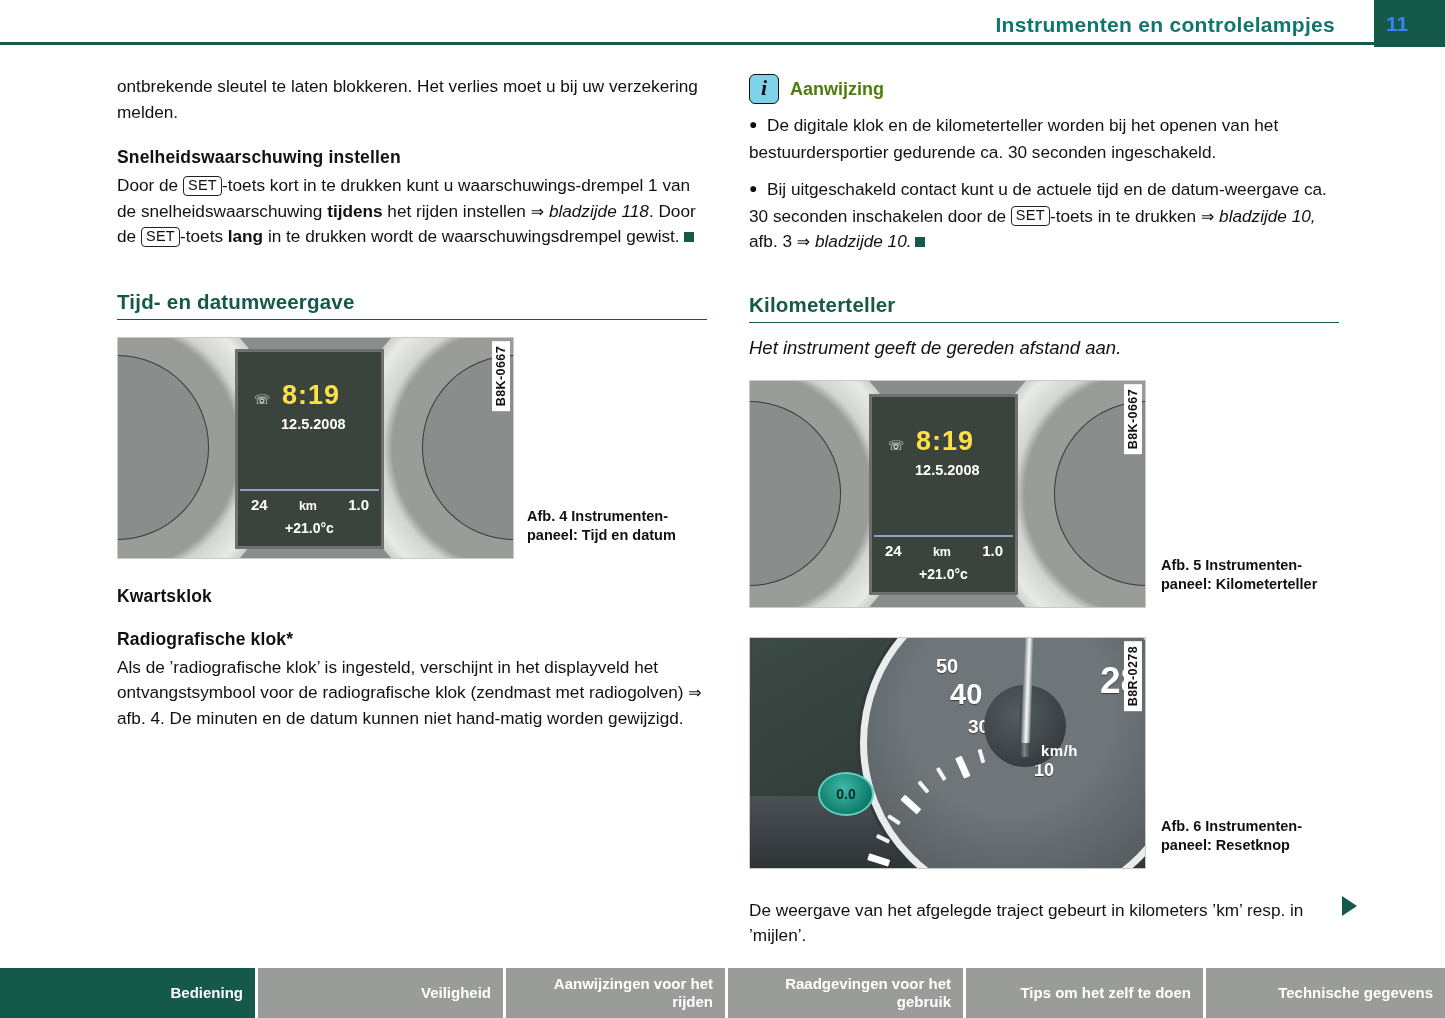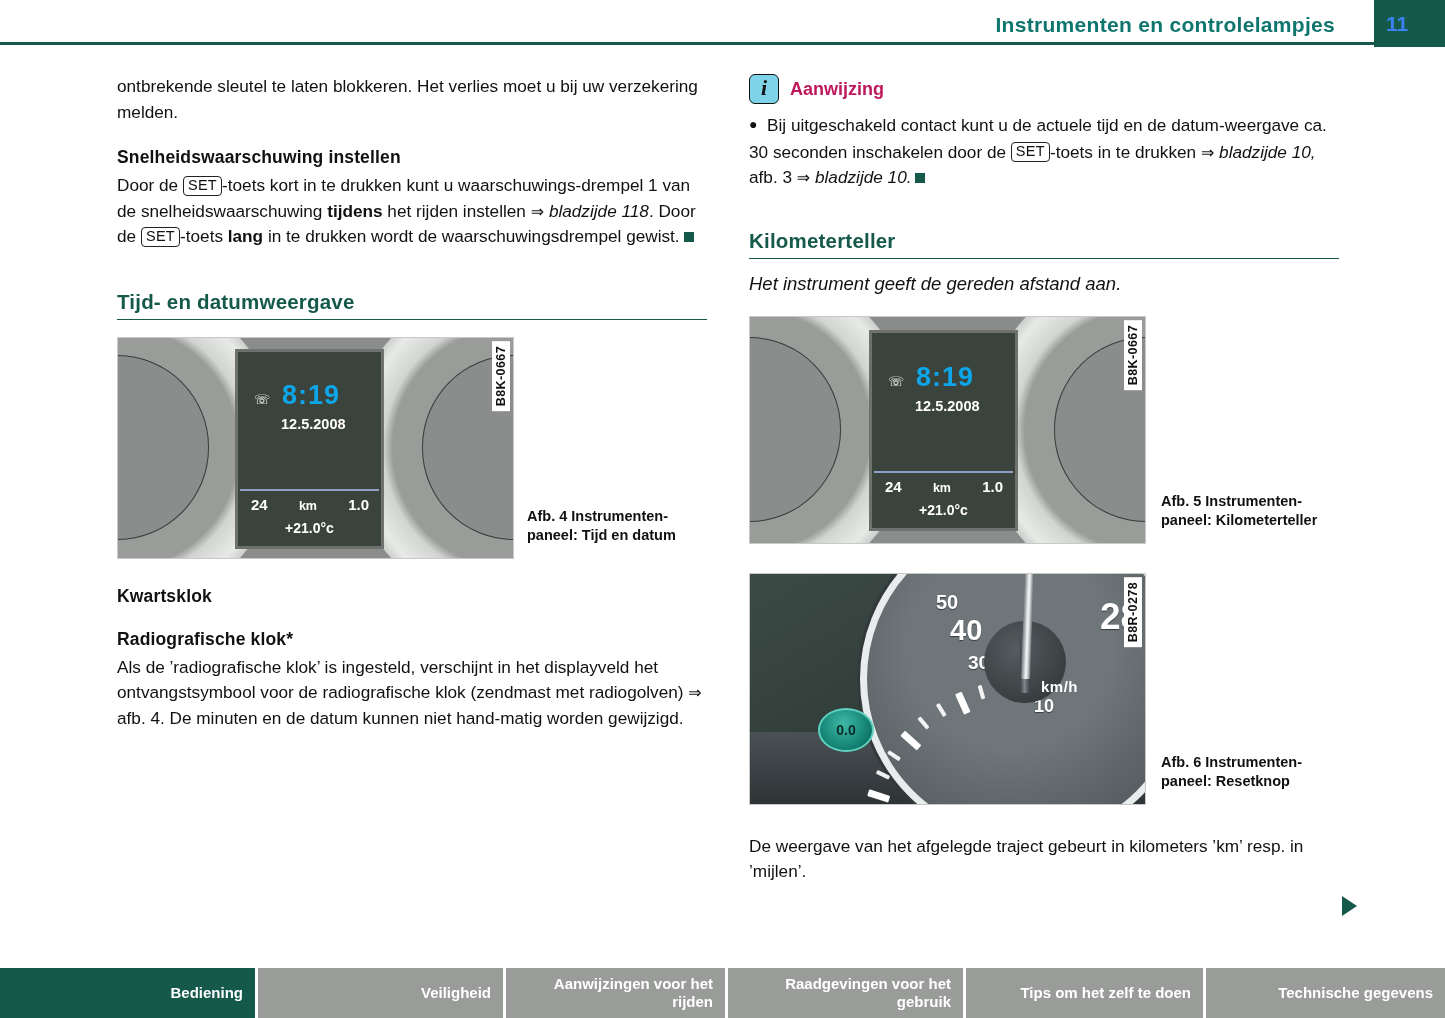--- a/index.html
+++ b/index.html
@@ -150,21 +150,21 @@
     font-weight: bold;
     font-style: italic;
     font-size: 22px;
     color: #111;
     line-height: 1;
     padding-bottom: 2px;
   }
   .note-title {
     font-size: 18px;
     font-weight: bold;
-    color: #be185d;
+    color: #4d7c0f;
   }
   .bullet-row {
     display: block;
     font-size: 17.2px;
     line-height: 25.5px;
     color: #111;
     margin-bottom: 12px;
   }
   .bullet-dot {
     display: inline-block;
@@ -230,21 +230,21 @@
     background: #3b443c;
     box-shadow: 0 0 0 3px #6e716e;
   }
   .lcd .sig {
     position: absolute;
     color: #fff;
     font-size: 13px;
   }
   .lcd .time {
     position: absolute;
-    color: #0ea5e9;
+    color: #fde047;
     font-weight: bold;
   }
   .lcd .date {
     position: absolute;
     color: #fff;
     font-weight: bold;
   }
   .lcd .divider {
     position: absolute;
     height: 2px;
@@ -455,20 +455,23 @@
   </div>
 
   <div class="col-right">
 
     <div>
       <div class="note-head">
         <div class="info-icon">i</div>
         <div class="note-title">Aanwijzing</div>
       </div>
 
+      <div class="bullet-row">
+        <span class="bullet-dot">●</span><span>De digitale klok en de kilometerteller worden bij het openen van het bestuurdersportier gedurende ca. 30 seconden ingeschakeld.</span>
+      </div>
 
       <div class="bullet-row">
         <span class="bullet-dot">●</span><span>Bij uitgeschakeld contact kunt u de actuele tijd en de datum-weergave ca. 30 seconden inschakelen door de </span><span class="keycap">SET</span><span>-toets in te drukken </span><span class="arrowg">⇒</span> <span class="ital">bladzijde 10,</span><span> afb. 3 </span><span class="arrowg">⇒</span> <span class="ital">bladzijde 10.</span><span class="endmark"></span>
       </div>
     </div>
 
     <div class="section-wrap" style="margin-top:38px;">
       <h2 class="section">Kilometerteller</h2>
       <p class="lead">Het instrument geeft de gereden afstand aan.</p>
     </div>

